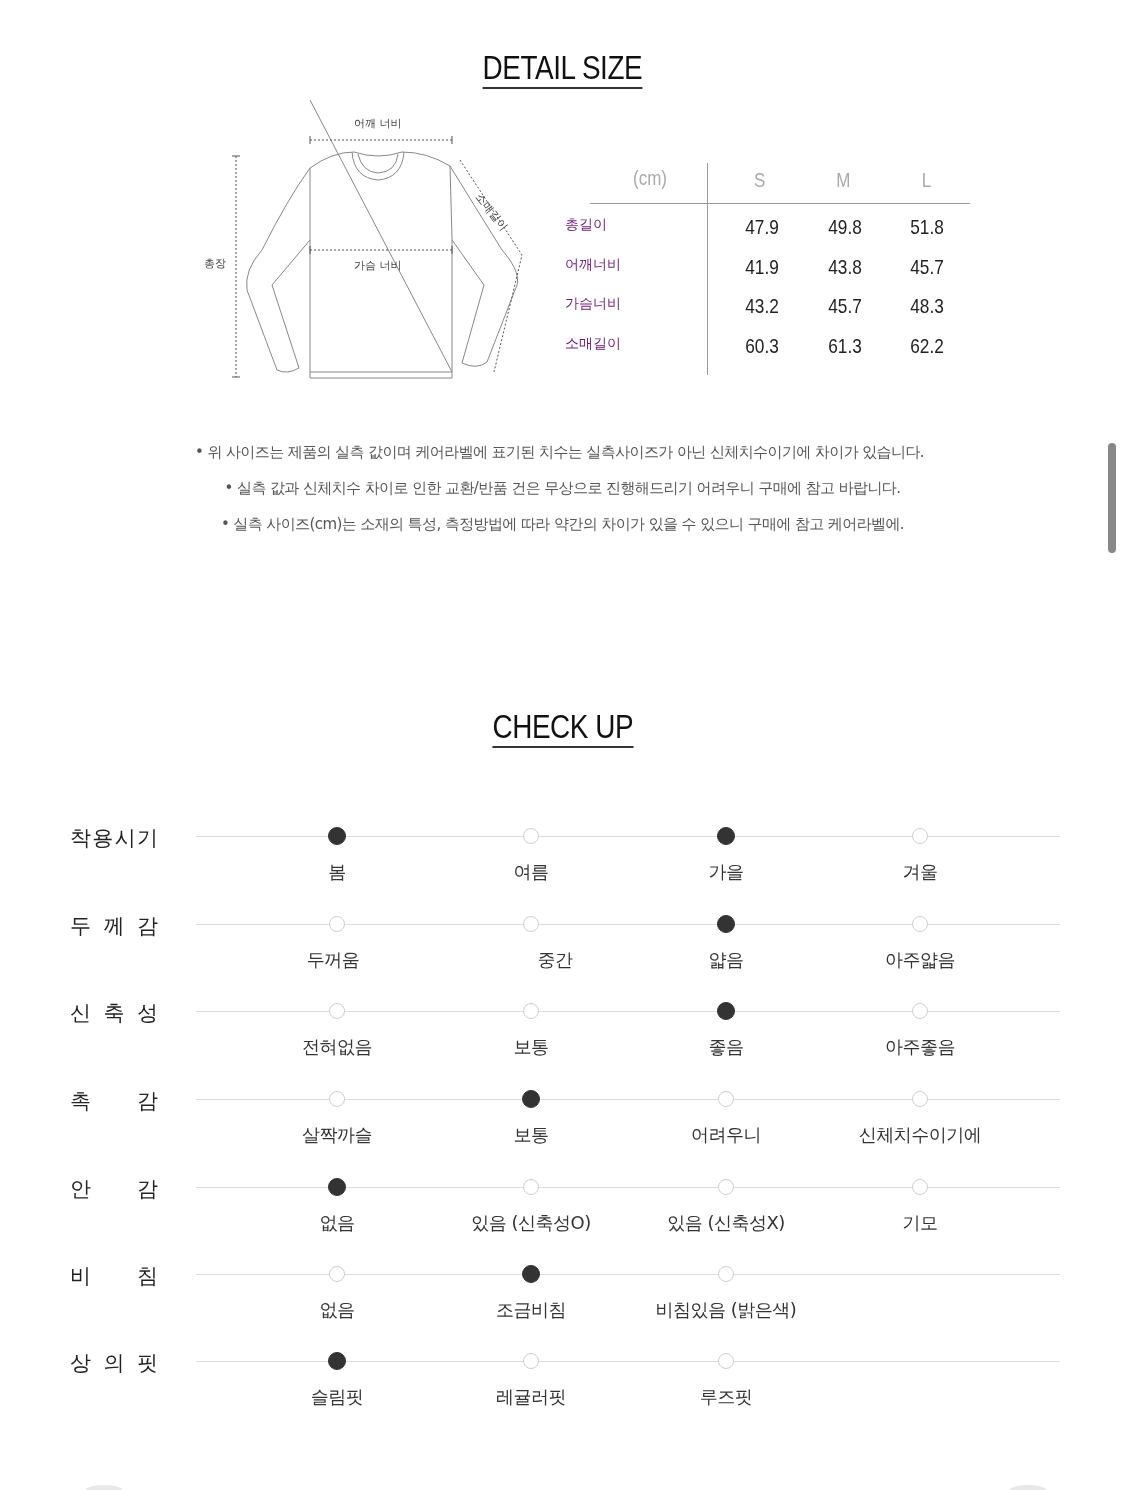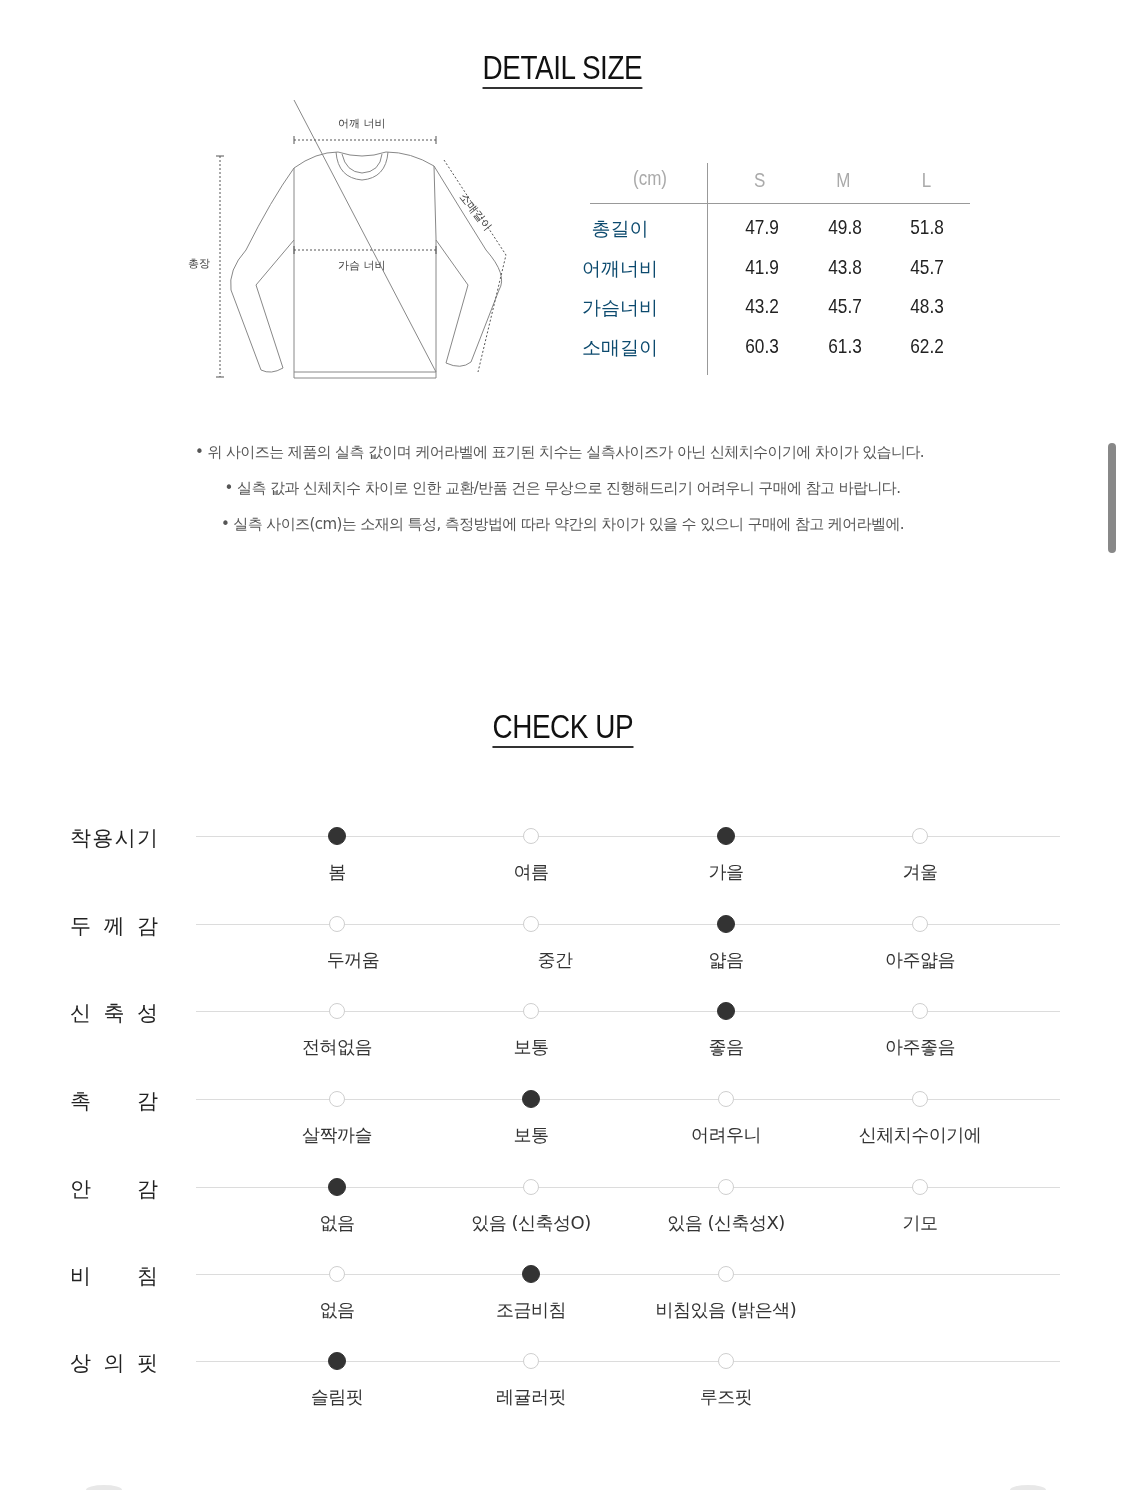--- a/index.html
+++ b/index.html
@@ -9,21 +9,21 @@
     .sec-title { position:absolute; left:0; width:1125px; text-align:center; }
     .sec-title span { display:inline-block; font-family:"Liberation Sans Narrow","Liberation Sans", sans-serif;
       font-size:34px; font-weight:400; color:#111; letter-spacing:-0.5px; transform:scaleX(0.82);
       border-bottom:2px solid #333; padding-bottom:1px; line-height:38px; }
     
     .diag-label { position:absolute; font-size:11px; color:#444; white-space:nowrap; }
     
     .size-table { position:absolute; left:590px; top:163px; width:380px; height:212px; }
     .tcell { position:absolute; font-family:"Liberation Sans", sans-serif; white-space:nowrap; }
     .thead { color:#aaa; font-size:20px; transform:scaleX(0.85); }
-    .trowlbl { color:#0c4a6e; font-size:19px; text-align:center; width:110px; }
+    .trowlbl { color:#701a75; font-size:14px; text-align:left; width:110px; }
     .tval { color:#222; font-size:21px; text-align:center; width:80px; transform:scaleX(0.82); }
     
     .note { position:absolute; left:0; width:1125px; text-align:center; font-size:15px; color:#555; letter-spacing:-0.6px; }
     
     .cu-row { position:absolute; left:0; width:1125px; height:80px; }
     .cu-label { position:absolute; left:70px; top:-12px; width:88px; font-size:21px; color:#222;
       display:flex; justify-content:space-between; }
     .cu-line { position:absolute; left:196px; width:864px; top:0; height:1px; background:#dcdcdc; }
     .cu-dot { position:absolute; top:-8px; width:16px; height:16px; border-radius:50%; box-sizing:border-box;
       margin-left:-8px; background:#fff; border:1px solid #cfcfcf; }
@@ -32,21 +32,21 @@
     .scrollbar { position:absolute; left:1108px; top:443px; width:8px; height:110px; border-radius:4px; background:#888; }
     .corner-blob { position:absolute; top:1485px; width:36px; height:10px; border-radius:50%; background:#e8e8e8; }
   </style>
 </head>
 <body>
 
 <div class="sec-title" style="top:48px;">
   <span>DETAIL SIZE</span>
 </div>
 
-<div class="abs" style="left:176px; top:100px; width:360px; height:300px;">
+<div class="abs" style="left:192px; top:100px; width:360px; height:300px;">
   <svg width="360" height="300" viewBox="0 0 360 300">
     <g fill="none" stroke="#888" stroke-width="1">
 
       <path d="M118 68 Q140 52 162 52 Q186 60 210 52 Q235 52 258 66 L260 138 L260 278 L118 278 L118 138 Z"></path>
 
       <path d="M160 52 Q162 78 186 80 Q210 78 212 52"></path>
       <path d="M166 54 Q170 72 186 73 Q204 72 206 54"></path>
 
       <path d="M118 68 Q95 100 70 150 Q52 170 55 190 L85 270 Q95 275 107 268 L80 185 L118 140"></path>
 
@@ -140,21 +140,21 @@
       <div class="cu-opt" style="left: 920px;">겨울</div>
     </div>
     <div class="cu-row" style="top: 924px;">
       <div class="cu-label">
         <span>두</span>
         <span>께</span>
         <span>감</span>
       </div>
       <div class="cu-line"></div>
       <div class="cu-dot" style="left: 337px;"></div>
-      <div class="cu-opt" style="left: 353px;">두꺼움</div>
+      <div class="cu-opt" style="left: 333px;">두꺼움</div>
       <div class="cu-dot" style="left: 531px;"></div>
       <div class="cu-opt" style="left: 555px;">중간</div>
       <div class="cu-dot on" style="left: 726px;"></div>
       <div class="cu-opt" style="left: 726px;">얇음</div>
       <div class="cu-dot" style="left: 920px;"></div>
       <div class="cu-opt" style="left: 920px; text-align: center;">아주얇음</div>
     </div>
     <div class="cu-row" style="top: 1011px;">
       <div class="cu-label">
         <span>신</span>

